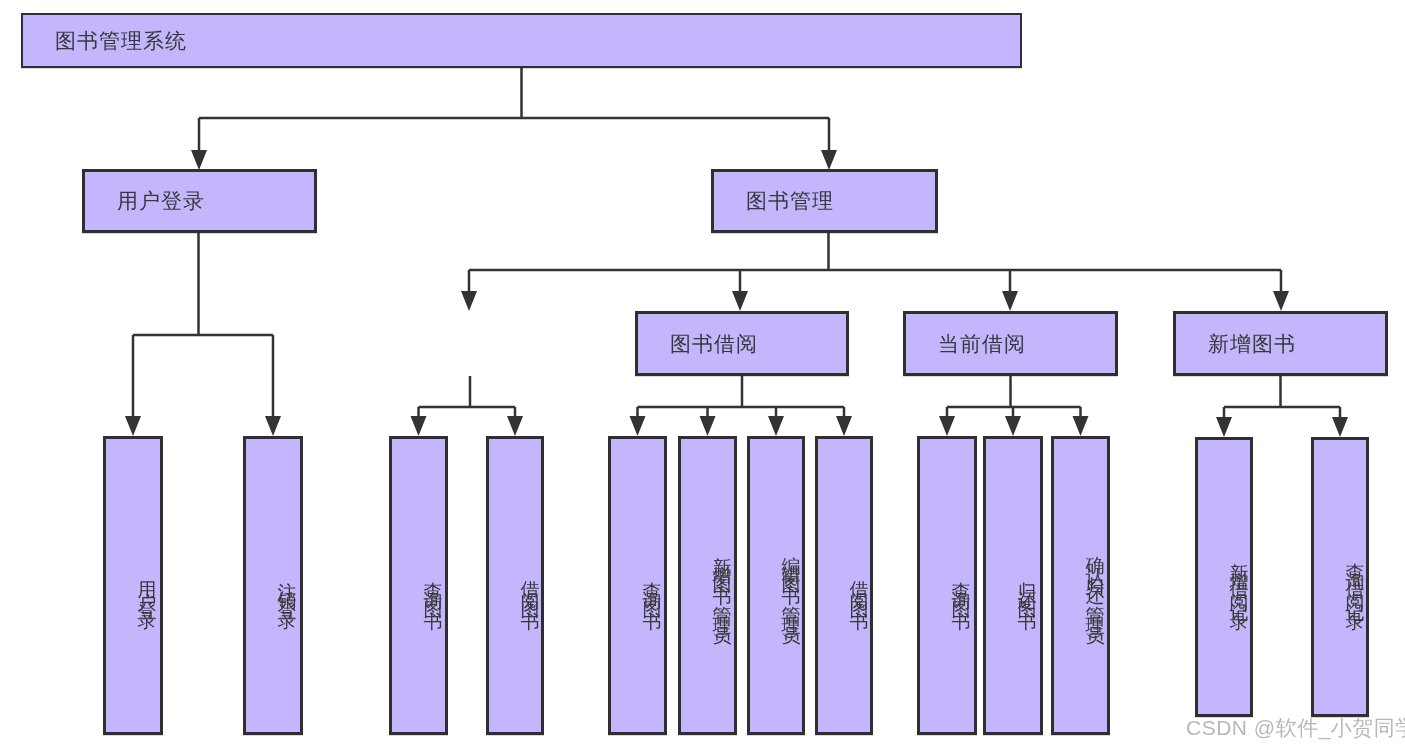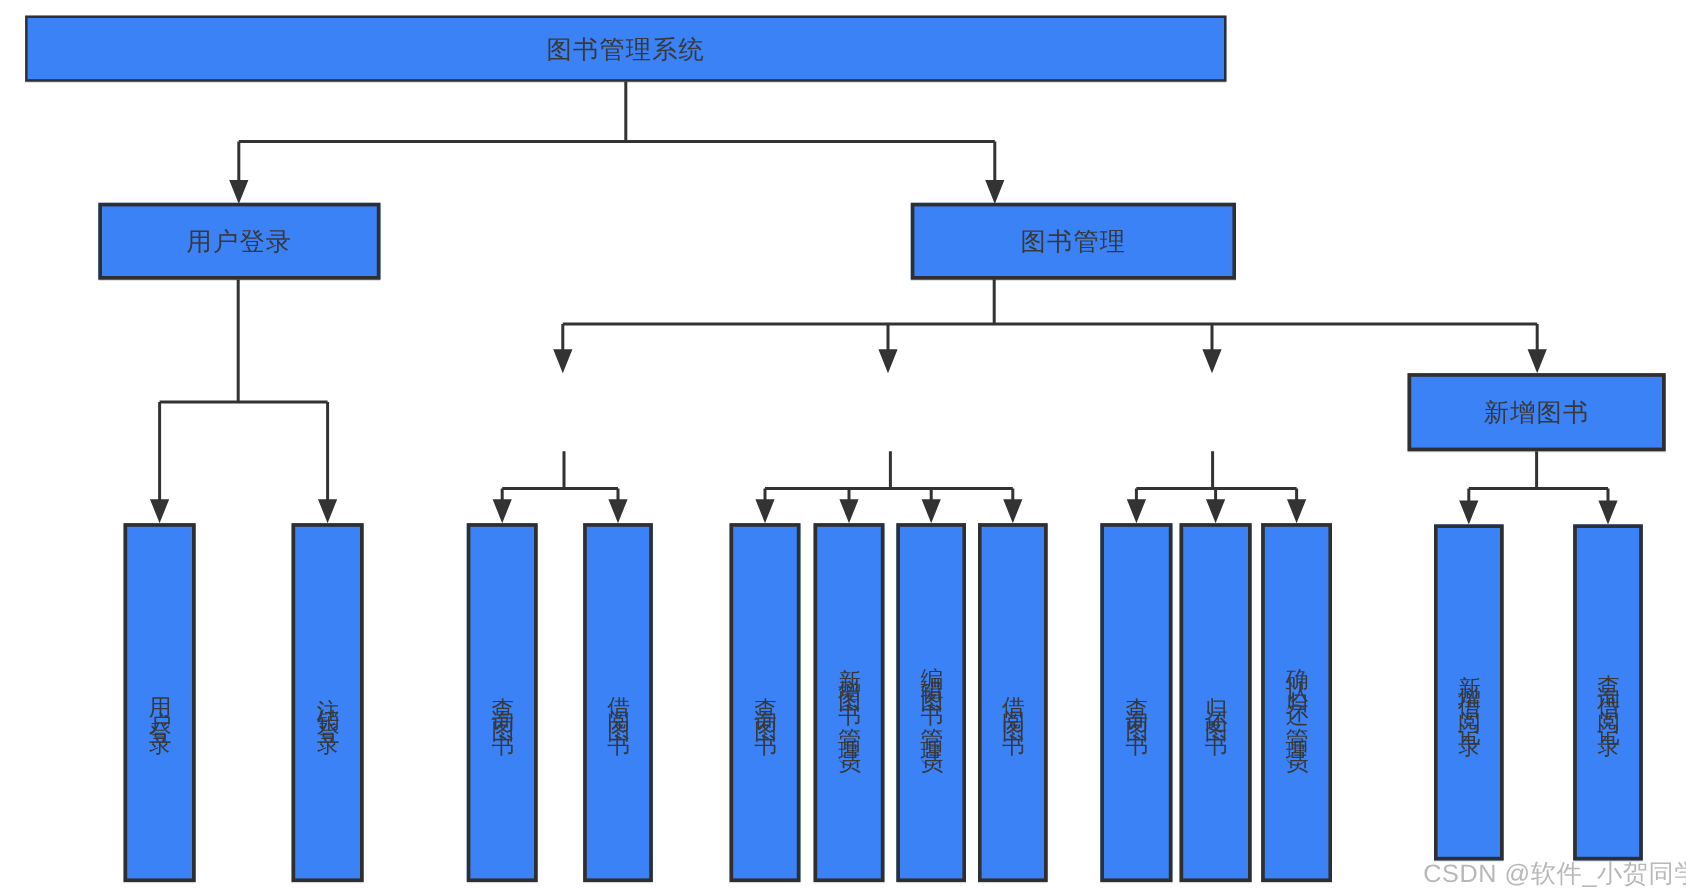--- a/index.html
+++ b/index.html
@@ -8,38 +8,39 @@
     width:1405px;height:747px;
     background:#ffffff;
     font-family:"Liberation Sans","DejaVu Sans",sans-serif;
     overflow:hidden;
   }
   #connector-svg{position:absolute;left:0;top:0;width:1405px;height:747px;pointer-events:none;}
   .node{
     position:absolute;
     box-sizing:border-box;
     border:3px solid #2f2f2f;
-    background:#3b82f6;
-    display:flex;align-items:center;justify-content:center;
+    background:#c4b5fd;
+    display:flex;align-items:center;justify-content:flex-start;
     color:#383838;
     font-size:21px;
     letter-spacing:1px;
     box-shadow:0 1px 0 rgba(0,0,0,0.15);
+    padding-left:32px;
   }
   .node.vert span{
     writing-mode:vertical-rl;
     text-orientation:mixed;
     font-size:19px;
     line-height:1;
     letter-spacing:10px;
   }
   
   #n-root{left:21px;top:13px;width:1001px;height:55px;border-width:2px;}
   #n-user-login{left:82px;top:169px;width:235px;height:64px;}
-  #n-book-mgmt{left:711px;top:169px;width:271px;height:64px;margin-left:48px;}
+  #n-book-mgmt{left:711px;top:169px;width:227px;height:64px;}
   #n-new-book-rec{left:363px;top:311px;width:214px;height:65px;}
   #n-book-borrow{left:635px;top:311px;width:214px;height:65px;}
   #n-current-borrow{left:903px;top:311px;width:215px;height:65px;}
   #n-borrow-record{left:1173px;top:311px;width:215px;height:65px;}
   #n-leaf-user-login{left:103px;top:436px;width:60px;height:299px;}
   #n-leaf-logout{left:243px;top:436px;width:60px;height:299px;}
   #n-rec-query{left:389px;top:436px;width:59px;height:299px;}
   #n-rec-borrow{left:486px;top:436px;width:58px;height:299px;}
   #n-bb-query{left:608px;top:436px;width:59px;height:299px;}
   #n-bb-add{left:678px;top:436px;width:59px;height:299px;}
@@ -85,20 +86,26 @@
     <span>图书管理系统</span>
   </div>
 
   <div class="node" id="n-user-login">
     <span>用户登录</span>
   </div>
   <div class="node" id="n-book-mgmt">
     <span>图书管理</span>
   </div>
 
+  <div class="node" id="n-book-borrow">
+    <span>图书借阅</span>
+  </div>
+  <div class="node" id="n-current-borrow">
+    <span>当前借阅</span>
+  </div>
   <div class="node" id="n-borrow-record">
     <span>新增图书</span>
   </div>
 
   <div class="node vert" id="n-leaf-user-login">
     <span>用户登录</span>
   </div>
   <div class="node vert" id="n-leaf-logout">
     <span>注销登录</span>
   </div>

